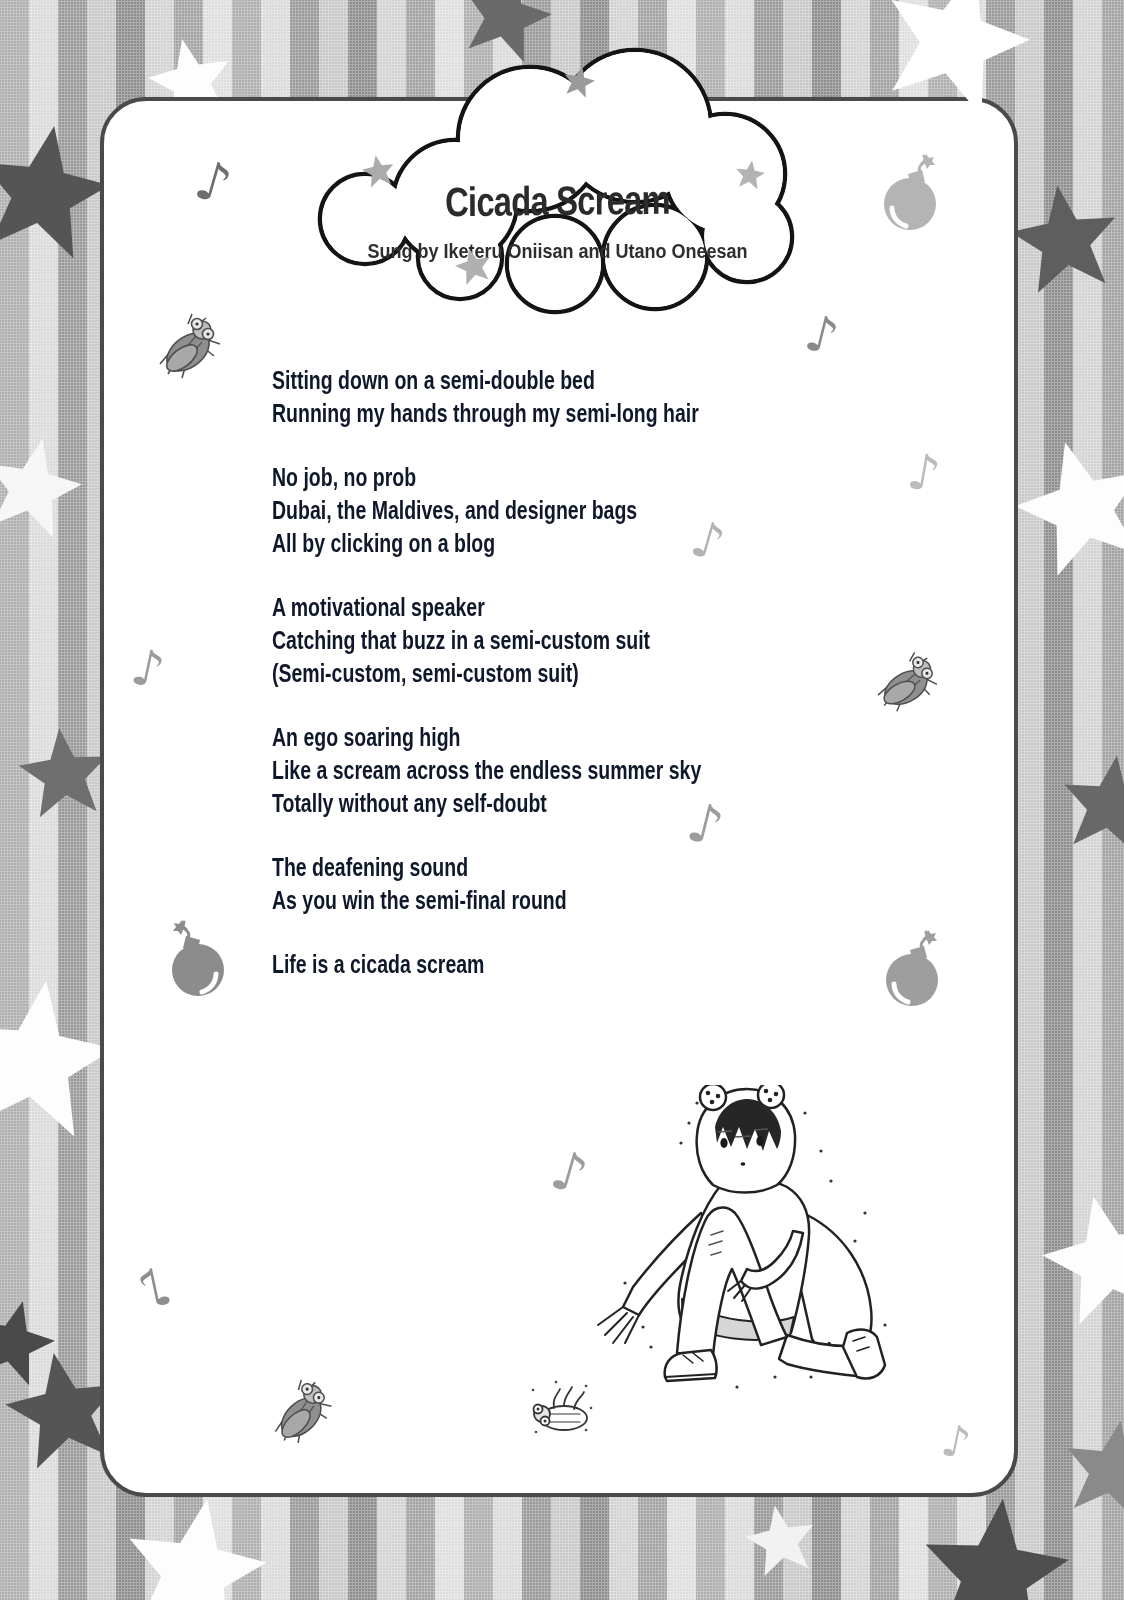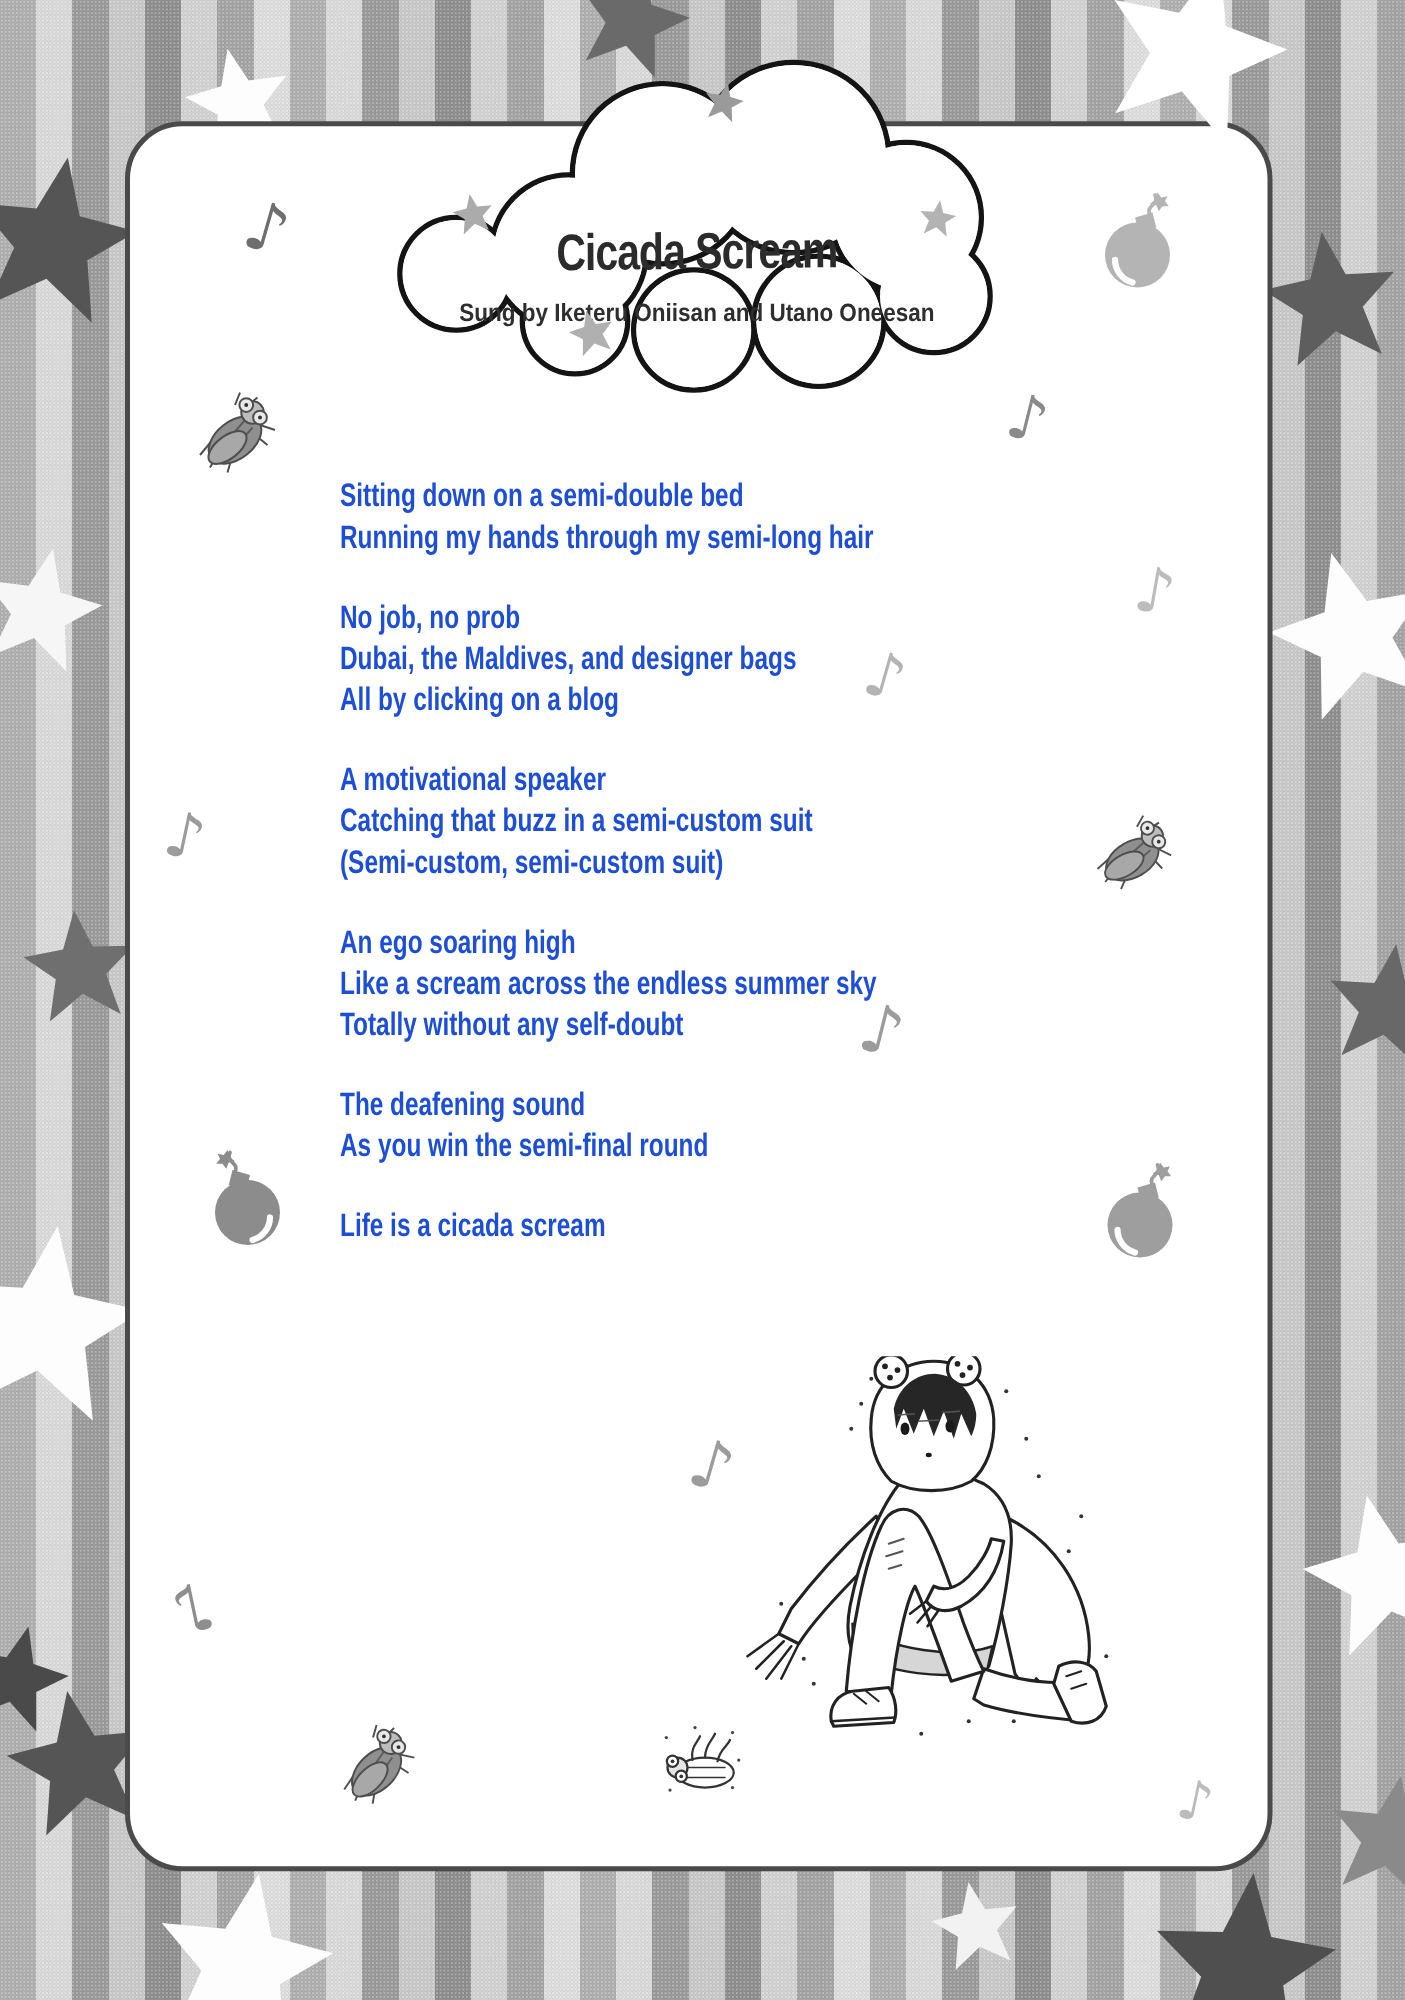--- a/index.html
+++ b/index.html
@@ -25,21 +25,21 @@
   .note{position:absolute;z-index:3;font-family:"DejaVu Sans",sans-serif;line-height:1;display:block;}
 
   .cloud-wrap{position:absolute;left:305px;top:44px;width:505px;height:276px;z-index:4;}
   .cloud-wrap svg{position:absolute;left:0;top:0;}
   .cloud-title{position:absolute;left:0;top:134px;width:100%;text-align:center;z-index:2;
     font-weight:bold;font-size:41px;letter-spacing:-1px;color:#2b2b2b;
     transform:scaleX(.8) rotate(-.5deg);}
   .cloud-sub{position:absolute;left:0;top:196px;width:100%;text-align:center;z-index:2;
     font-weight:bold;font-size:20px;color:#2e2e2e;transform:scaleX(.9);}
 
-  .lyrics{position:absolute;left:272px;top:380px;width:640px;z-index:3;color:#1d4ed8;}
+  .lyrics{position:absolute;left:272px;top:364px;width:640px;z-index:3;color:#0f172a;}
   .stanza{margin:0 0 31px 0;transform:scaleX(.75);transform-origin:left top;}
   .line{margin:0;font-size:26px;font-weight:bold;line-height:33px;white-space:nowrap;}
 
   .deco{position:absolute;z-index:3;}
   .over{z-index:5;}
 </style>
 </head>
 <body>
 
 <div class="stage">

